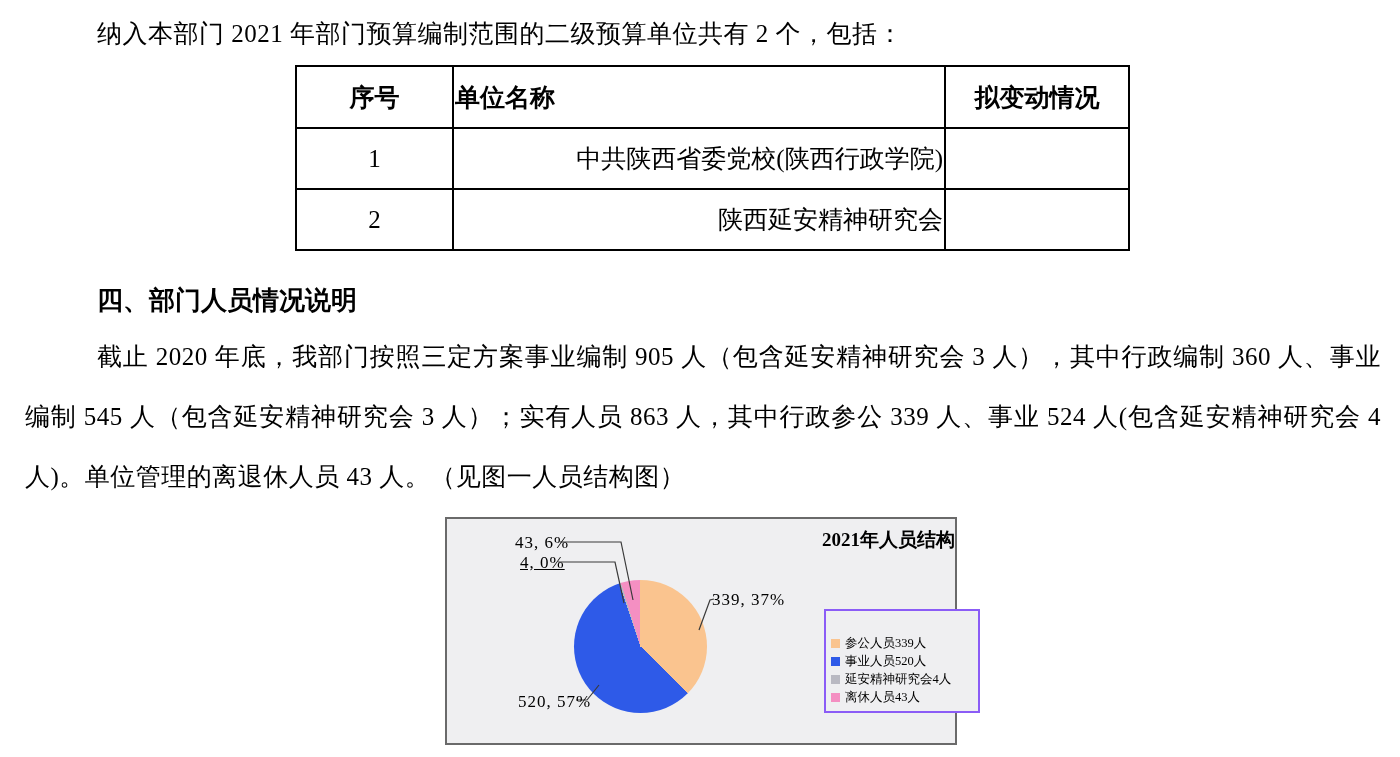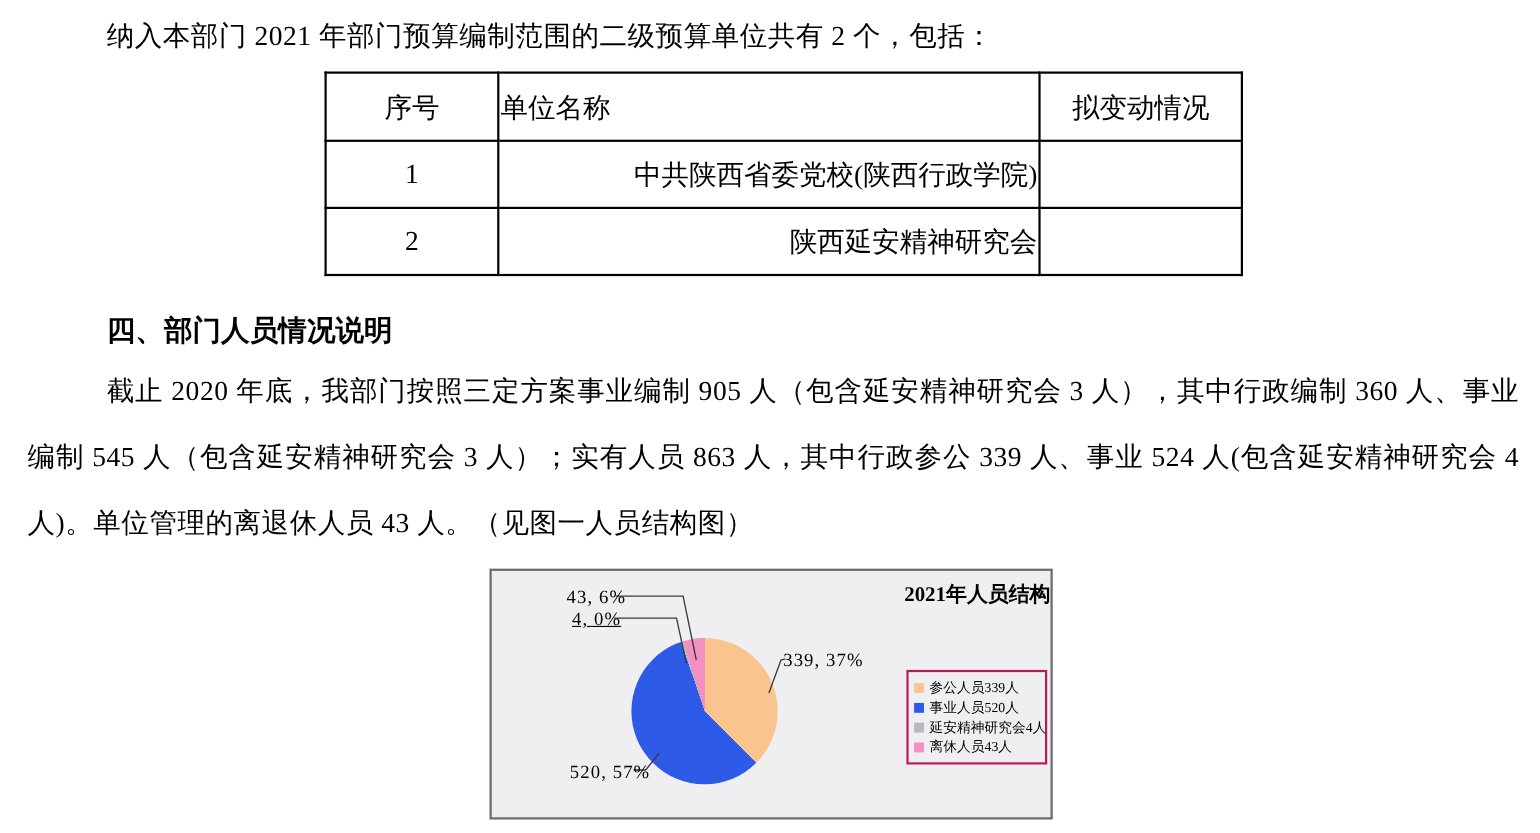--- a/index.html
+++ b/index.html
@@ -26,21 +26,21 @@
     border-collapse:collapse;table-layout:fixed;
     font-size:25px;
   }
   table.units td,table.units th{
     border:2px solid #000;font-weight:normal;
     overflow:hidden;white-space:nowrap;
   }
   .col-no{width:153px;text-align:center;}
   .col-name{width:481px;text-align:left;}
   .col-change{width:180px;text-align:center;}
-  tr.hdr td{height:58px;}
+  tr.hdr td{height:58px;font-weight:bold;}
   tr.rw td{height:57px;}
   td.name-cell{text-align:right;padding-left:8px;}
   
   #chart{
     position:absolute;left:445px;top:517px;width:512px;height:228px;
     background:#efeff1;border:2px solid #6a6a6a;box-sizing:border-box;
     font-family:"Liberation Serif","DejaVu Serif",serif;
   }
   #chart-title{
     position:absolute;left:0;right:0;top:8px;text-align:right;
@@ -52,23 +52,23 @@
   }
   #leader-svg{position:absolute;left:0;top:0;pointer-events:none;}
   .pie-label{
     position:absolute;font-size:17px;white-space:nowrap;letter-spacing:1px;
   }
   #lbl-pink{left:68px;top:14px;}
   #lbl-gray{left:73px;top:34px;text-decoration:underline;}
   #lbl-peach{left:265px;top:71px;}
   #lbl-blue{left:71px;top:173px;}
   #legend{
-    position:absolute;left:377px;top:90px;width:128px;
-    border:2px solid #be185d;background:#efeff1;box-sizing:border-box;
-    padding:5px 5px 4px 5px;
+    position:absolute;left:377px;top:90px;width:156px;
+    border:2px solid #8b5cf6;background:#efeff1;box-sizing:border-box;
+    padding:23px 5px 4px 5px;
   }
   .legend-item{display:flex;align-items:center;margin:1px 0;height:17px;}
   .legend-swatch{width:9px;height:9px;margin-right:5px;flex:0 0 auto;}
   .legend-label{font-size:12.5px;white-space:nowrap;}
 </style>
 </head>
 <body>
 
 <div class="para" id="intro">纳入本部门 2021 年部门预算编制范围的二级预算单位共有 2 个，包括：</div>
 

